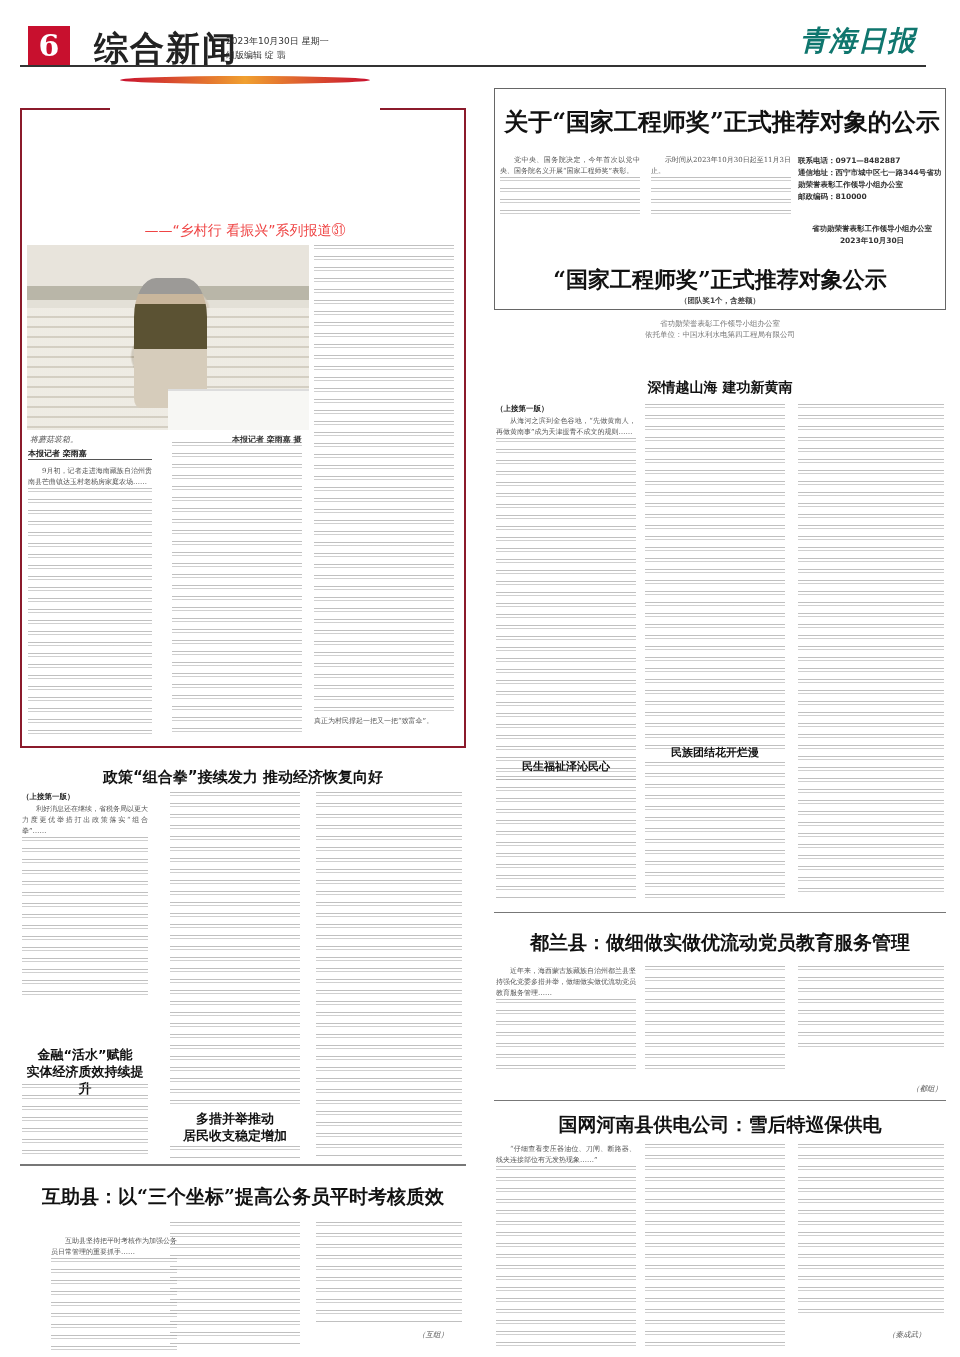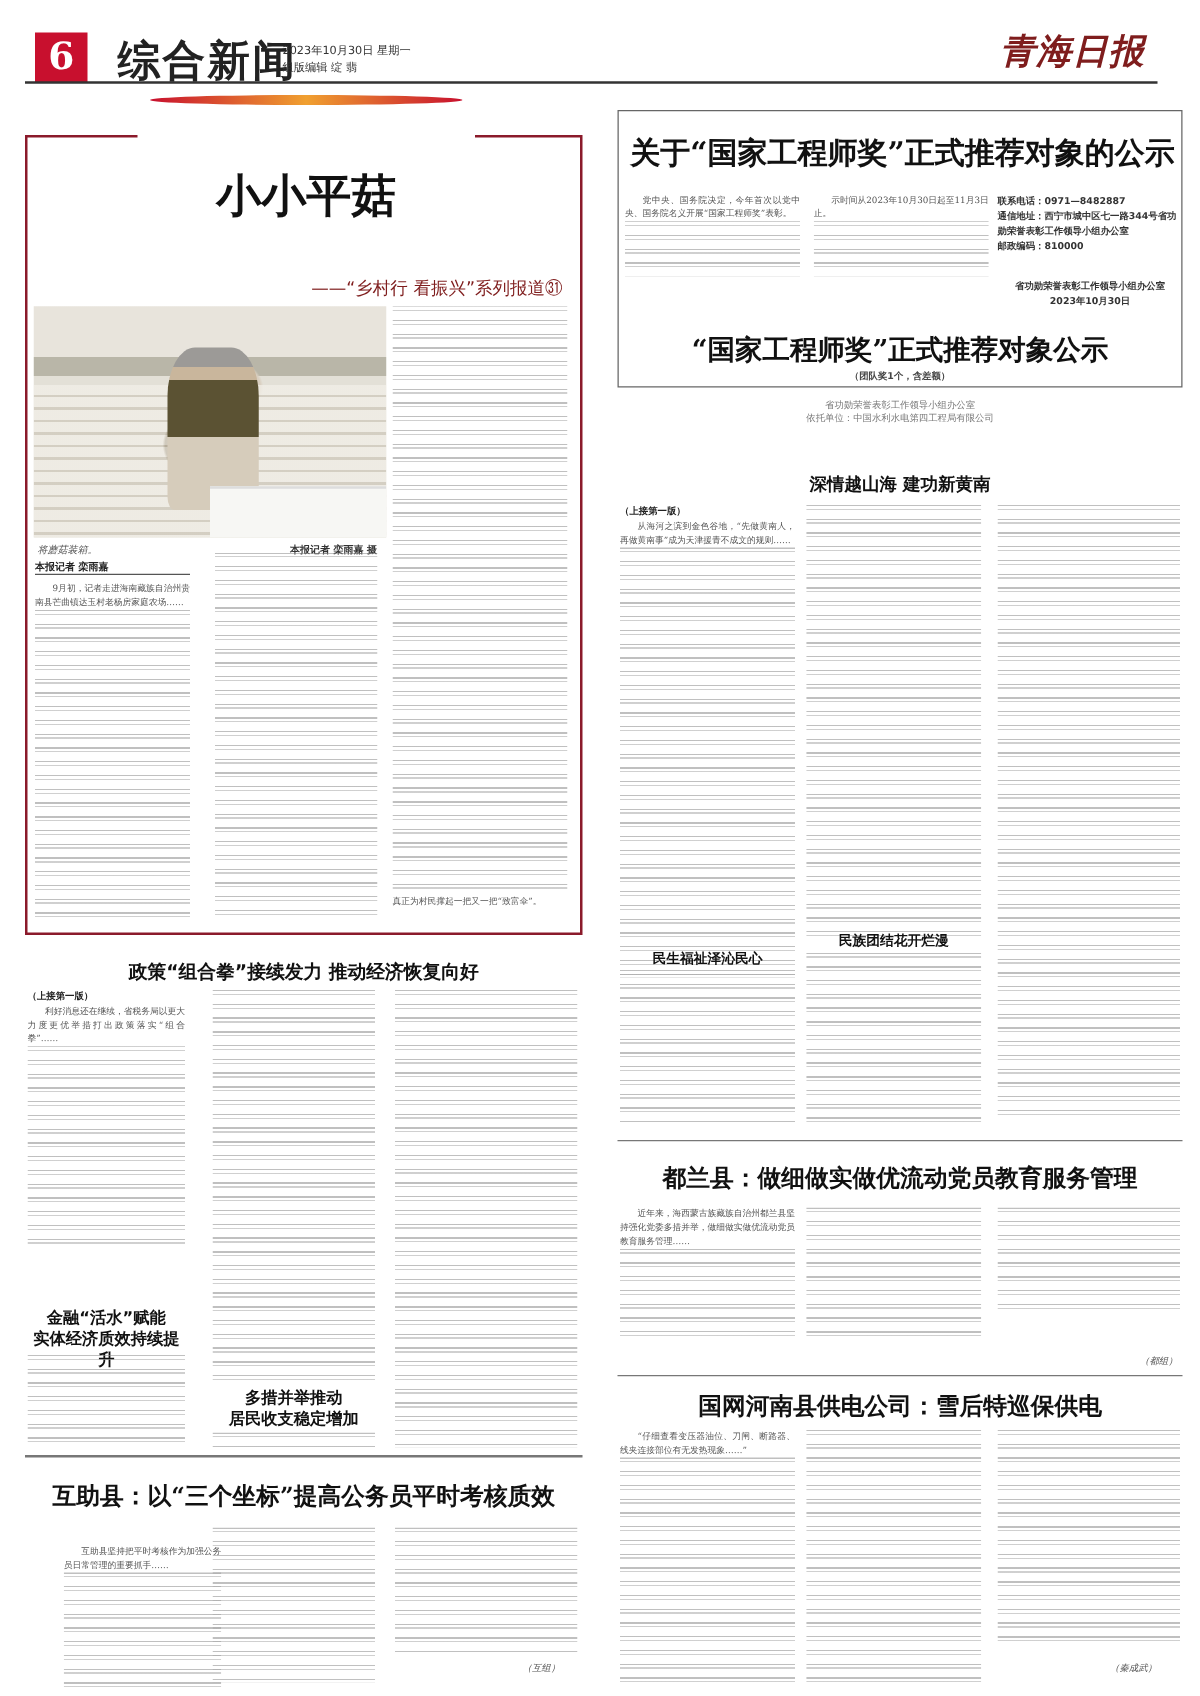--- a/index.html
+++ b/index.html
@@ -12,21 +12,21 @@
   .page-num {
     left: 28px; top: 26px; width: 42px; height: 40px;
     background: #c8102e; color: #fff; font-family: "DejaVu Serif", serif;
     font-size: 30px; font-weight: bold; text-align: center; line-height: 40px;
   }
   .section-title { left: 94px; top: 26px; font-size: 34px; font-weight: bold; color: #222; letter-spacing: 2px; }
   .mast-meta { left: 226px; top: 34px; font-size: 9px; color: #333; line-height: 14px; }
   .mast-rule { left: 20px; top: 65px; width: 906px; height: 2px; background: #333; }
   .paper-logo {
     right: 44px; top: 22px; font-family: "DejaVu Serif", serif; font-style: italic;
-    font-weight: bold; font-size: 28px; color: #7f1d1d; letter-spacing: 1px;
+    font-weight: bold; font-size: 28px; color: #0f766e; letter-spacing: 1px;
   }
 
   
   .feature-box {
     left: 20px; top: 108px; width: 446px; height: 640px;
     border: 2px solid #8b1a2b;
   }
   .banner-wrap { left: 110px; top: 80px; width: 270px; height: 48px; background: #fff; text-align: center; }
   .banner-text {
     font-size: 27px; font-weight: bold; color: #c8102e; letter-spacing: 2px;
@@ -35,22 +35,22 @@
   .banner-swoosh {
     margin: -4px auto 0; width: 250px; height: 8px; border-radius: 50%;
     background: linear-gradient(90deg, #c8102e, #f0a030, #c8102e);
   }
   .headline-main {
     left: 40px; top: 136px; width: 410px; text-align: center;
     font-family: "DejaVu Serif", serif; font-weight: bold; color: #111;
     font-size: 36px; line-height: 42px;
   }
   .headline-sub {
-    left: 40px; top: 222px; width: 410px; text-align: right;
-    font-size: 14px; color: #7f1d1d;
+    left: 40px; top: 222px; width: 410px; text-align: center;
+    font-size: 14px; color: #ef4444;
   }
   .photo {
     left: 27px; top: 245px; width: 282px; height: 185px;
     background:
       radial-gradient(ellipse at 55% 35%, #d9cfc0 0 12%, transparent 13%),
       radial-gradient(ellipse at 50% 60%, #6b5a3a 0 18%, transparent 19%),
       linear-gradient(180deg, #e8e4dc 0 22%, #b9b6a8 22% 30%, #e3e0d7 30% 100%);
     overflow: hidden;
   }
   .photo .rows {
@@ -120,21 +120,20 @@
   <div>组版编辑  绽 翡</div>
 </div>
 <div class="abs paper-logo">青海日报</div>
 <div class="abs mast-rule"></div>
 
 <div class="abs feature-box"></div>
 <div class="abs banner-wrap">
   <div class="banner-swoosh"></div>
 </div>
 <div class="abs headline-main">
-  <div>小小平菇</div>
 </div>
 <div class="abs headline-sub">——“乡村行 看振兴”系列报道㉛</div>
 
 <div class="abs photo">
   <div class="rows"></div>
   <div class="man"></div>
   <div class="crate"></div>
 </div>
 <div class="abs photo-caption">将蘑菇装箱。</div>
 <div class="abs photo-credit">本报记者 栾雨嘉 摄</div>

